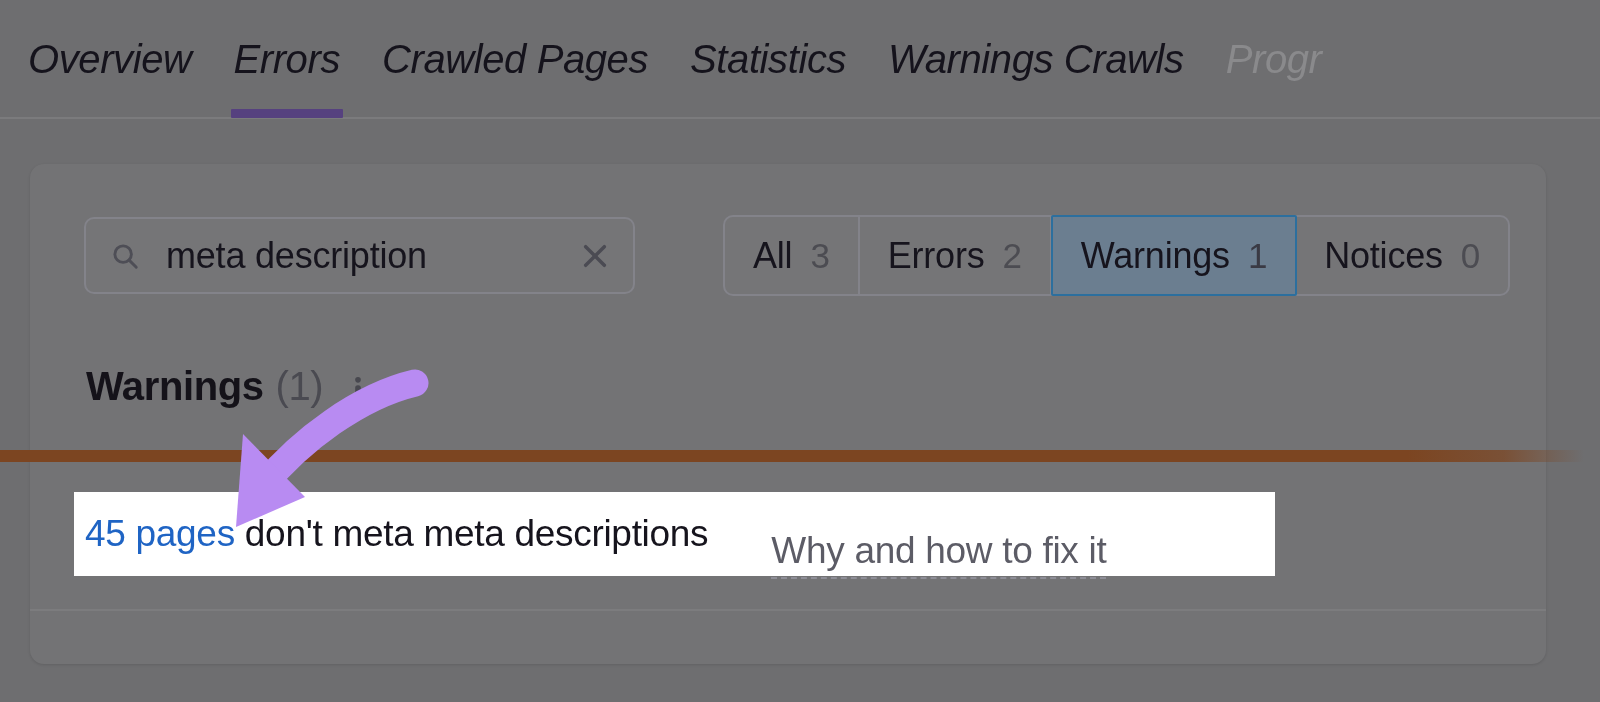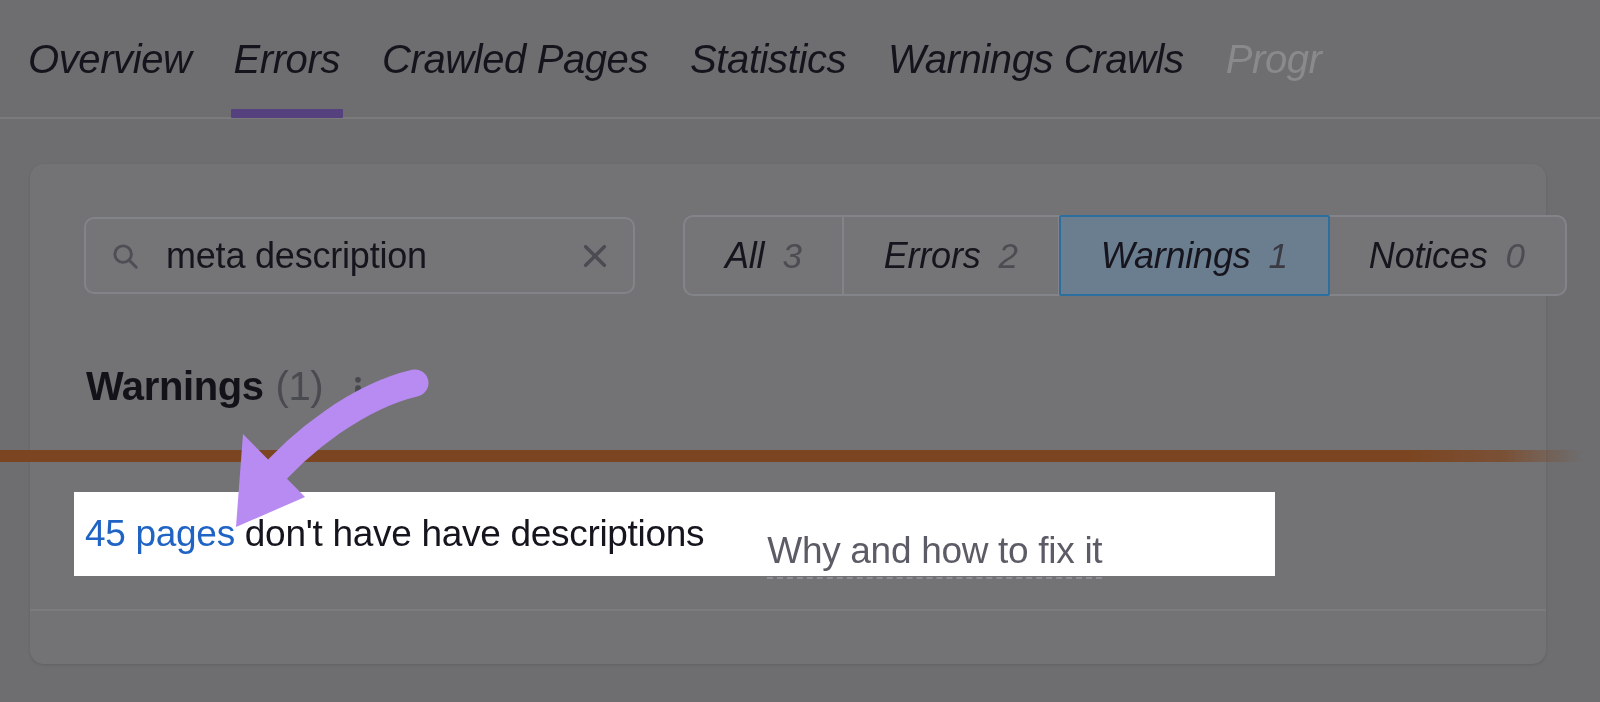--- a/index.html
+++ b/index.html
@@ -97,20 +97,21 @@
     box-shadow: 0 1px 3px rgba(0,0,0,0.12);
   }
 
   
   .toolbar {
     position: absolute;
     left: 54px;
     top: 51px;
     display: flex;
     align-items: center;
+    gap: 40px;
   }
 
   .searchbox {
     width: 551px;
     height: 77px;
     box-sizing: border-box;
     border: 2px solid #83838a;
     border-radius: 10px;
     background: #757577;
     display: flex;
@@ -147,30 +148,29 @@
     align-items: stretch;
     border: 2px solid #83838a;
     border-radius: 10px;
     background: #757577;
     overflow: visible;
   }
   .seg {
     display: flex;
     align-items: center;
     gap: 18px;
-    padding: 0 40px;
+    padding: 0 28px;
     font-size: 36px;
     color: #16141d;
     letter-spacing: -0.2px;
     white-space: nowrap;
     cursor: pointer;
     border-right: 2px solid #83838a;
     user-select: none;
     position: relative;
-    font-style: italic;
   }
   .seg:last-child { border-right: none; }
   .seg:first-child { border-radius: 8px 0 0 8px; }
   .seg:last-child  { border-radius: 0 8px 8px 0; }
   .seg .count {
     color: #4c4c52;
     font-size: 35px;
   }
   .seg.selected {
     background: #6b7e90;
@@ -354,21 +354,21 @@
       </svg>
     </div>
 
     <div class="row-divider"></div>
 
   </div>
 
   <div class="brown-rule"></div>
 
   <div class="issue-row">
-    <span class="issue-text"><span class="issue-link">45 pages</span><span> don't have have descriptions</span></span>
+    <span class="issue-text"><span class="issue-link">45 pages</span><span> don't meta meta descriptions</span></span>
     <span class="fix-link">Why and how to fix it</span>
   </div>
 
   <svg class="arrow-layer" viewBox="0 0 1600 702">
     <path d="M 415 383
              C 360 396, 300 440, 262 487" stroke="#b88bf2" stroke-width="27" fill="none" stroke-linecap="round"></path>
     <path d="M 236 527 L 243 434 L 305 497 Z" fill="#b88bf2"></path>
   </svg>
 
 </div>

